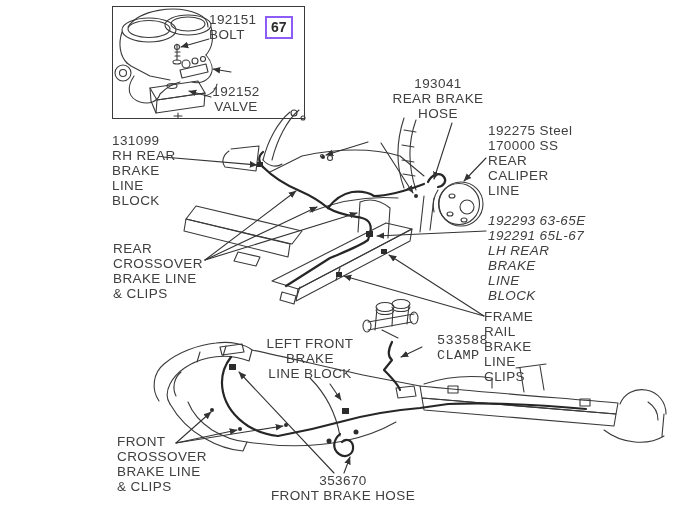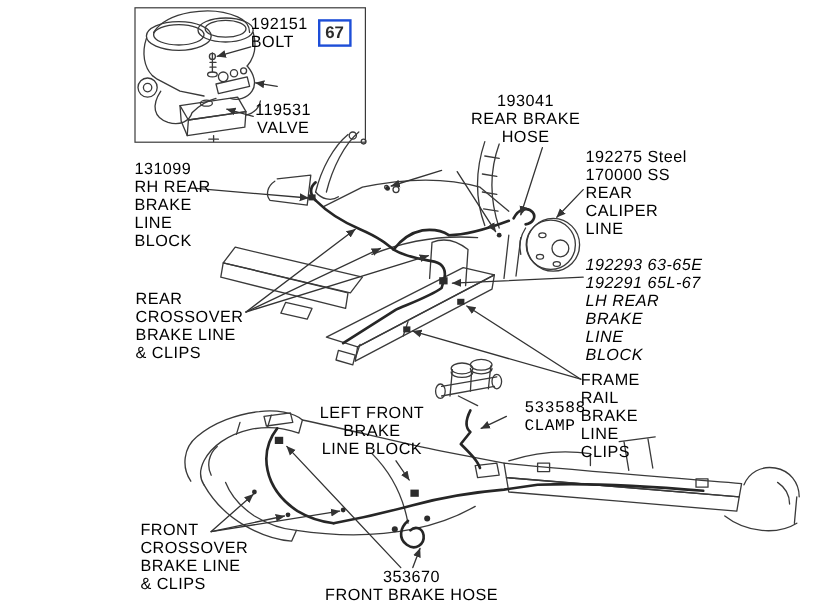--- a/index.html
+++ b/index.html
@@ -2,31 +2,31 @@
 <html><head>
 <meta charset="utf-8">
 <style>
   html,body{margin:0;padding:0;background:#ffffff;}
   #stage{
     position:relative;width:680px;height:510px;background:#ffffff;overflow:hidden;
     font-family:"Liberation Sans", sans-serif;
   }
   .callout{
     position:absolute;white-space:pre-line;
-    font-size:13.5px;line-height:15px;letter-spacing:0.4px;color:#000000;
+    font-size:13.5px;line-height:15px;letter-spacing:0.4px;color:#404040;
   }
   .callout.center{transform:translateX(-50%);text-align:center;}
   .callout.right{text-align:right;}
   #inset-box{
     position:absolute;left:112px;top:6px;width:191px;height:111px;
     border:1.5px solid #3a3a3a;background:transparent;
   }
   #figure-number{
     position:absolute;left:265px;top:16px;padding:0 4px;
-    border:2px solid #1d4ed8;font-size:14px;line-height:19px;font-weight:bold;color:#2c2c2c;
+    border:2px solid #8b5cf6;font-size:14px;line-height:19px;font-weight:bold;color:#2c2c2c;
   }
   svg{position:absolute;left:0;top:0;}
 </style>
 </head>
 <body>
 
 <div id="stage">
 
   <svg width="680" height="510" viewBox="0 0 680 510">
     <defs>
@@ -172,21 +172,21 @@
       <line x1="334" y1="473" x2="239" y2="372" marker-end="url(#ah)"></line>
       <line x1="344" y1="473" x2="350" y2="457" marker-end="url(#ah)"></line>
     </g>
   </svg>
 
   <div id="inset-box"></div>
   <div id="figure-number">67</div>
 
   <div class="callout" style="left:209px;top:12px;">192151
 BOLT</div>
-  <div class="callout center" style="left:236px;top:84px;">119531
+  <div class="callout center" style="left:236px;top:84px;">192152
 VALVE</div>
 
   <div class="callout center" style="left:438px;top:76px;">193041
 REAR BRAKE
 HOSE</div>
   <div class="callout" style="left:488px;top:123px;">192275 Steel
 170000 SS
 REAR
 CALIPER
 LINE</div>

